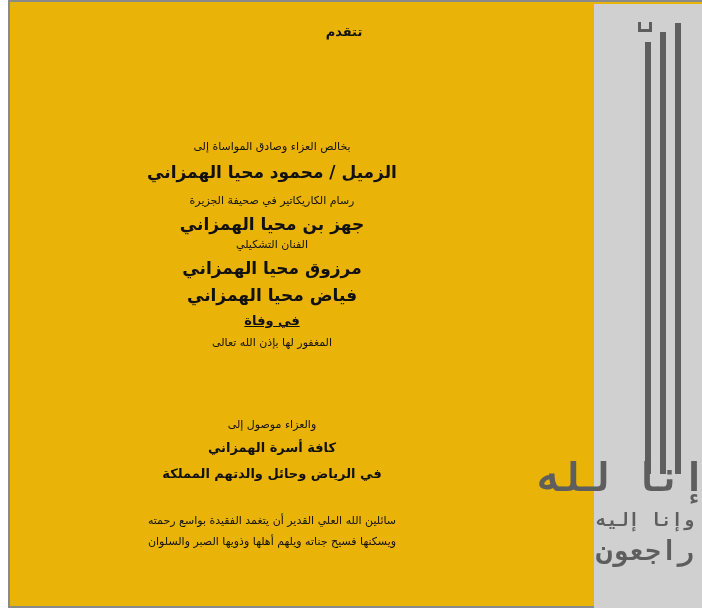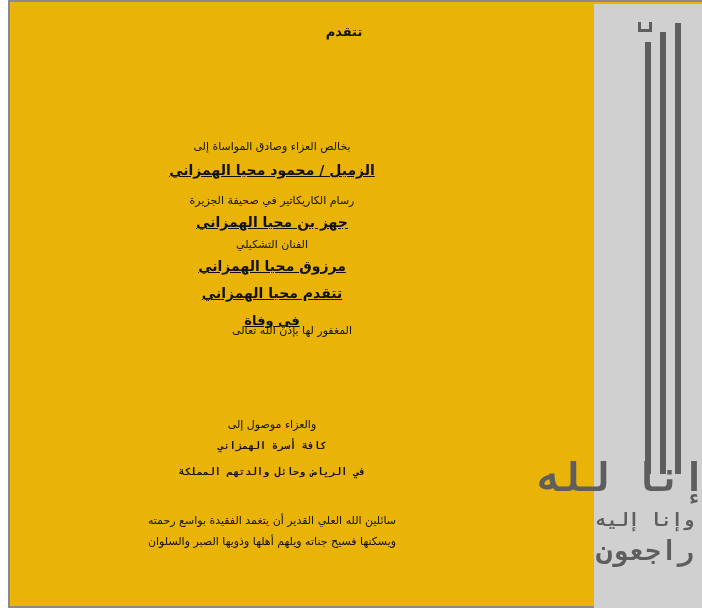--- a/index.html
+++ b/index.html
@@ -9,24 +9,24 @@
   .line { position:absolute; left:0; width:524px; text-align:center; white-space:nowrap; }
   .logo-intro { top:22px; font-size:13px; font-weight:bold; left:36px; }
   .logo { position:absolute; left:232px; top:42px; width:150px; height:78px; }
   .logo-en-tag { position:absolute; left:8px; top:6px; font-size:6px; font-family:"DejaVu Serif", serif; color:#222; direction:ltr; }
   .logo-main { position:absolute; left:8px; top:8px; width:130px; font-size:34px; font-weight:bold; direction:rtl; text-align:center; color:#111; line-height:40px; }
   .logo-map { position:absolute; left:48px; top:20px; width:38px; height:26px; background:#9a9a9a; border-radius:40% 60% 45% 55%; opacity:0.75; transform:rotate(-12deg); }
   .logo-sub1 { position:absolute; left:0; top:50px; width:150px; font-size:6px; color:#222; text-align:center; direction:rtl; }
   .logo-sub2 { position:absolute; left:0; top:58px; width:150px; font-size:6px; color:#222; text-align:center; direction:ltr; }
   .logo-sub3 { position:absolute; left:0; top:67px; width:150px; font-size:9px; font-weight:bold; color:#111; text-align:center; direction:rtl; }
   .t-small { font-size:11px; }
-  .t-name { font-size:14px; font-weight:bold; letter-spacing:1px;text-decoration:underline; }
+  .t-name { font-size:17px; font-weight:bold; letter-spacing:1px; }
   .t-mid { font-size:13px; font-weight:bold; }
   .t-big { font-size:30px; font-weight:bold; }
-  .t-family { font-size:10px; font-weight:bold;font-family:Liberation Mono, monospace; }
+  .t-family { font-size:13px; font-weight:bold; }
   .panel { position:absolute; left:584px; top:2px; width:114px; height:604px; background:#d0d0d0; }
   .stem { position:absolute; width:6px; background:#5e5e5e; }
   .hamza-top { position:absolute; left:44px; top:18px; width:14px; height:10px; border:3px solid #5e5e5e; border-top:none; box-sizing:border-box; }
   .panel-text { position:absolute; left:2px; width:110px; text-align:left; direction:rtl; color:#5e5e5e; font-weight:bold; white-space:nowrap;font-family:Liberation Mono, monospace; }
   .p1 { top:455px; font-size:40px; line-height:44px; }
   .p2 { top:502px; font-size:18px; line-height:30px; }
   .p3 { top:534px; font-size:27px; line-height:30px; }
 </style>
 </head>
 <body>
@@ -36,23 +36,23 @@
   <div class="content">
     <div class="line logo-intro" style="left:42px; width:584px;">تتقدم</div>
 
 
     <div class="line t-small" style="top:138px;">بخالص العزاء وصادق المواساة إلى</div>
     <div class="line t-name" style="top:160px;">الزميل / محمود محيا الهمزاني</div>
     <div class="line t-small" style="top:192px;">رسام الكاريكاتير في صحيفة الجزيرة</div>
     <div class="line t-name" style="top:212px;">جهز بن محيا الهمزاني</div>
     <div class="line t-small" style="top:236px;">الفنان التشكيلي</div>
     <div class="line t-name" style="top:256px;">مرزوق محيا الهمزاني</div>
-    <div class="line t-name" style="top:283px;">تتقدم محيا الهمزاني</div>
+    <div class="line t-name" style="top:283px;">فياض محيا الهمزاني</div>
     <div class="line t-mid" style="top:311px;text-decoration:underline;">في وفاة</div>
-    <div class="line t-small" style="top:322px;padding-left:20px;">المغفور لها بإذن الله تعالى</div>
+    <div class="line t-small" style="top:334px;">المغفور لها بإذن الله تعالى</div>
     <div class="line t-small" style="top:416px;">والعزاء موصول إلى</div>
     <div class="line t-family" style="top:438px;">كافة أسرة الهمزاني</div>
     <div class="line t-family" style="top:464px;">في الرياض وحائل والدتهم المملكة</div>
     <div class="line t-small" style="top:512px;">سائلين الله العلي القدير أن يتغمد الفقيدة بواسع رحمته</div>
     <div class="line t-small" style="top:533px;">ويسكنها فسيح جناته ويلهم أهلها وذويها الصبر والسلوان</div>
   </div>
 
   <div class="panel">
     <div class="hamza-top"></div>
     <div class="stem" style="left:51px; top:38px; height:432px;"></div>

